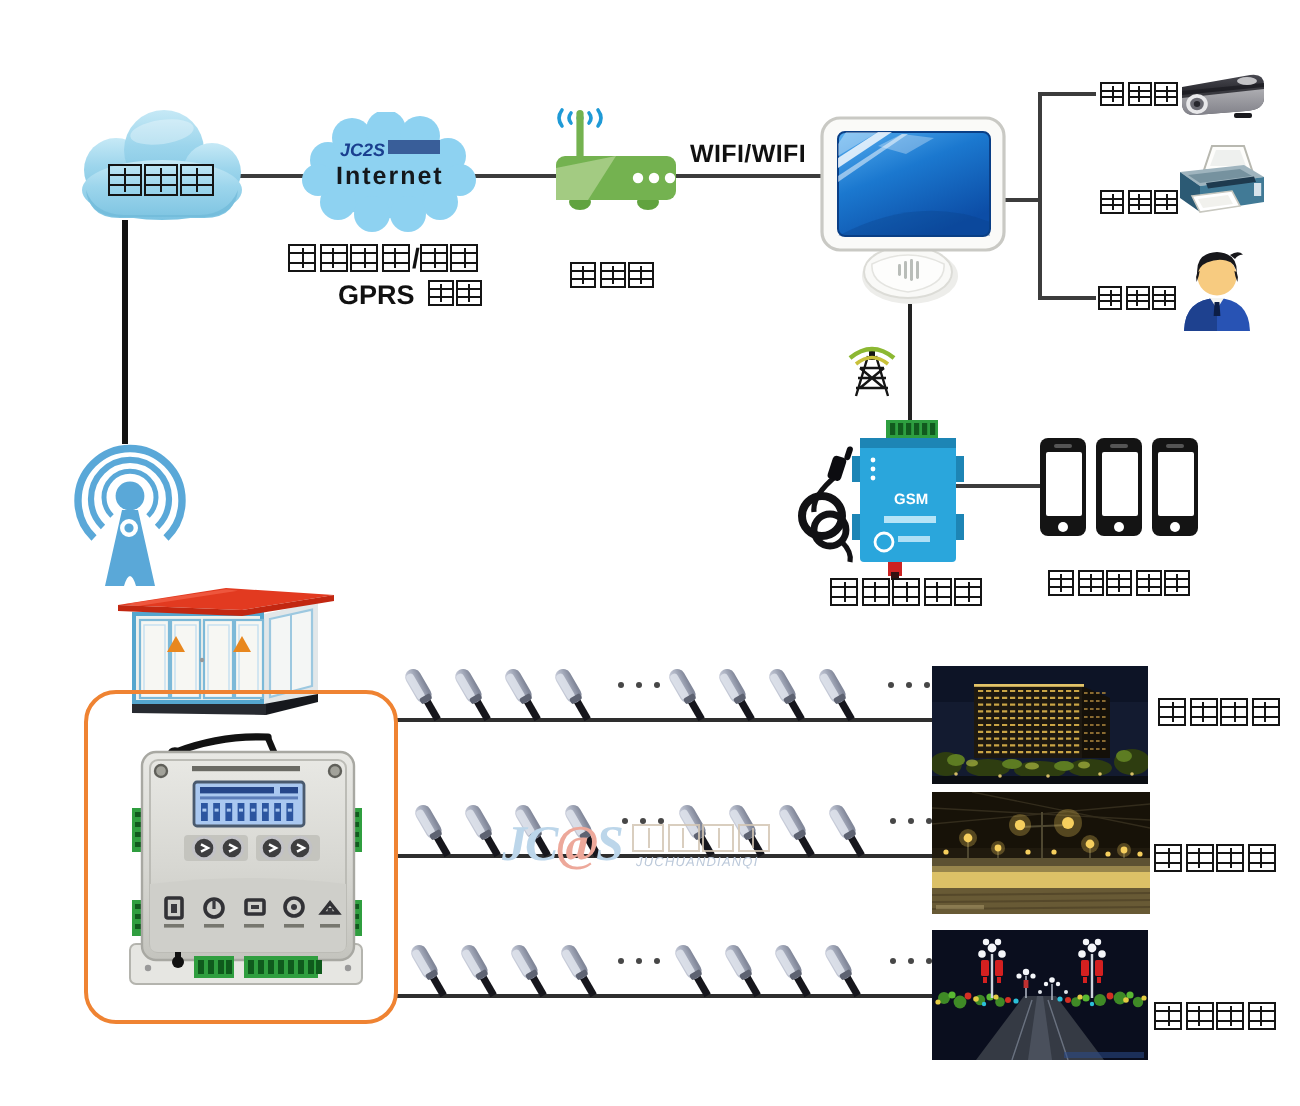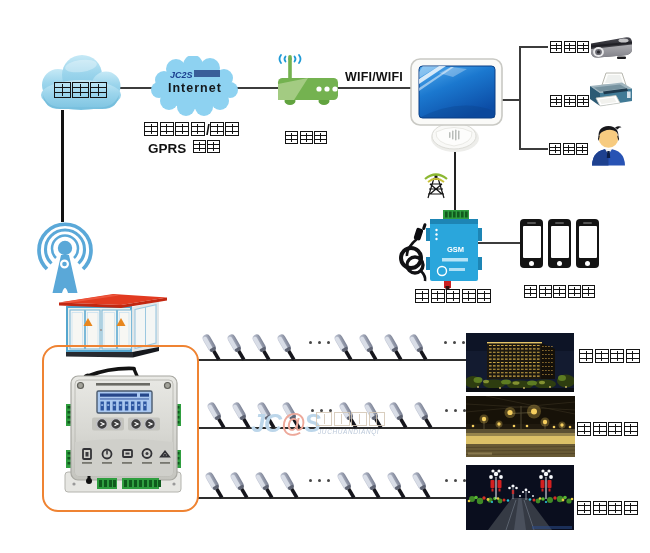--- a/index.html
+++ b/index.html
@@ -43,21 +43,21 @@
 <div class="ln" style="left:197px;top:359px;width:269px;height:2px;background:#2e2e2e;"></div>
 <div class="ln" style="left:197px;top:427px;width:269px;height:2px;background:#2e2e2e;"></div>
 <div class="ln" style="left:197px;top:497px;width:269px;height:2px;background:#2e2e2e;"></div>
 
 <div class="txt z16" style="left:54px;top:81px;">
   <span class="zh"></span><span class="zh"></span><span class="zh"></span>
 </div>
 <div class="txt z15" style="left:144px;top:121px;white-space:nowrap;">
   <span class="zh"></span><span class="zh"></span><span class="zh"></span><span class="zh"></span><span class="lat" style="font-size:14px;">/</span><span class="zh"></span><span class="zh"></span>
 </div>
-<div class="txt" style="left:148px;top:139px;white-space:nowrap;">
+<div class="txt" style="left:169px;top:139px;white-space:nowrap;">
   <span class="lat" style="font-size:13.5px;">GPRS</span> <span class="z14" style="margin-left:2px;"><span class="zh"></span><span class="zh"></span></span>
 </div>
 <div class="txt z14" style="left:285px;top:130px;">
   <span class="zh"></span><span class="zh"></span><span class="zh"></span>
 </div>
 <div class="txt lat" style="left:345px;top:70px;font-size:12.5px;letter-spacing:0.2px;">WIFI/WIFI</div>
 <div class="txt z13" style="left:550px;top:40px;">
   <span class="zh"></span><span class="zh"></span><span class="zh"></span>
 </div>
 <div class="txt z13" style="left:550px;top:94px;">
@@ -453,21 +453,21 @@
         <rect x="92" y="118" width="3" height="7"></rect>
         <rect x="96" y="118" width="3" height="7"></rect>
   </g>
   <circle cx="27" cy="119" r="3" fill="#111"></circle>
   <rect x="25.5" y="114" width="3" height="6" fill="#111"></rect>
   <circle cx="12" cy="122" r="1.6" fill="#999"></circle>
       <circle cx="112" cy="122" r="1.6" fill="#999"></circle>
 </svg>
 
 <div class="abs" style="left:251px;top:409px;z-index:1;">
-  <span style="font-family:Liberation Sans, sans-serif;font-style:italic;font-weight:bold;font-size:25px;color:#bcd6ea;letter-spacing:-1px;">JC<span style="color:#eda89a;">@</span>S</span>
+  <span style="font-family:Liberation Serif, serif;font-style:italic;font-weight:bold;font-size:25px;color:#bcd6ea;letter-spacing:-1px;">JC<span style="color:#eda89a;">@</span>S</span>
 </div>
 <div class="abs wm" style="left:316px;top:412px;z-index:1;opacity:0.85;">
   <span class="zh" style="border-color:#d3c6b4;width:16px;height:14px;"></span><span class="zh" style="border-color:#d3c6b4;width:16px;height:14px;"></span><span class="zh" style="border-color:#d3c6b4;width:16px;height:14px;"></span><span class="zh" style="border-color:#d3c6b4;width:16px;height:14px;"></span>
 </div>
 <style>.wm .zh::before{border-top-color:#d3c6b4!important;}.wm .zh::after{border-left-color:#d3c6b4!important;}</style>
 <div class="abs" style="left:318px;top:428px;font-family:'Liberation Sans';font-style:italic;font-size:6.5px;letter-spacing:0.6px;color:#bcc9da;">JUCHUANDIANQI</div>
 
 <svg width="0" height="0" style="position:absolute;">
   <defs>
     <linearGradient id="lhead" x1="0" y1="0" x2="1" y2="0.25">

